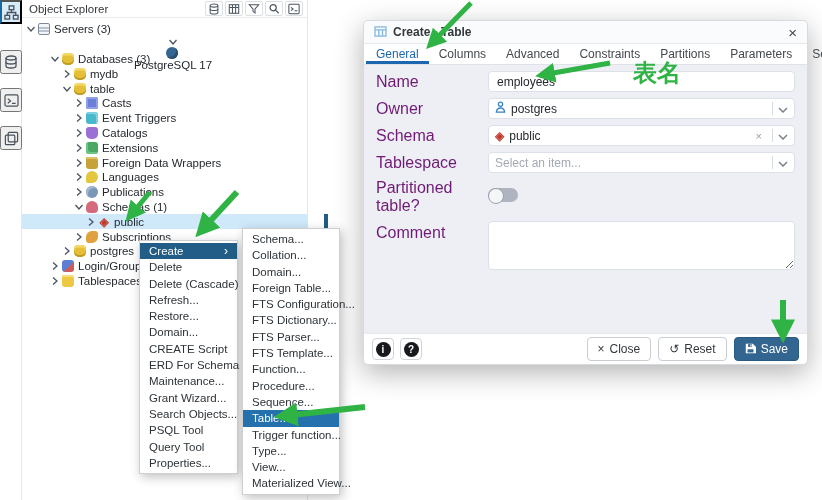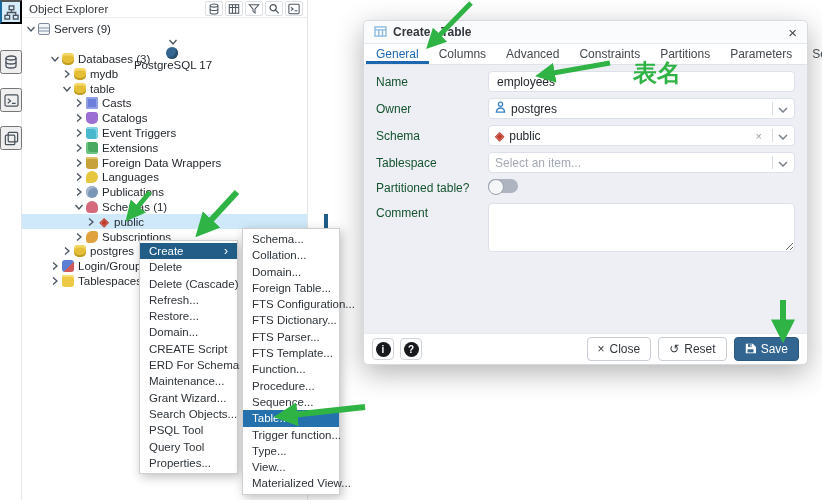--- a/index.html
+++ b/index.html
@@ -115,21 +115,21 @@
   }
   .tab {
     padding: 0 10px; font-size: 12px; color: #44494e; display: flex;
     align-items: center; cursor: pointer;
   }
   .tab.active { color: #1d66b0; box-shadow: inset 0 -3px 0 #1d66b0; }
 
   .dialog-body { flex: 1; background: #edeff5; padding: 6px 12px 0 12px; overflow: hidden; }
   .frow { display: flex; align-items: center; margin-bottom: 6px; }
   .frow.top { align-items: flex-start; }
-  .flabel { width: 112px; flex: none; font-size: 12px; color: #14532d; }
+  .flabel { width: 112px; flex: none; font-size: 16px; color: #701a75; }
   .frow.top .flabel { padding-top: 3px; }
   .fctl { flex: 1; }
   .text-input {
     width: 100%; height: 21px; border: 1px solid #dce0e8; border-radius: 4px;
     padding: 0 8px; font-size: 12px; font-family: "Liberation Sans", sans-serif;
     color: #24292e; background: #fff; outline: none;
   }
   .sel {
     width: 100%; height: 21px; border: 1px solid #dce0e8; border-radius: 4px;
     background: #fff; display: flex; align-items: center; padding: 0 6px;
@@ -276,21 +276,21 @@
       </span>
     </div>
     <div class="tree">
         <div class="tree-row" style="padding-left: 4px;">
           <span class="caret open">
             <svg viewBox="0 0 8 10" width="8" height="10">
               <path d="M2 1.5 L6 5 L2 8.5" fill="none" stroke="#4a5560" stroke-width="1.3"></path>
             </svg>
           </span>
           <span class="ticon ti-server"></span>
-          <span class="tlabel">Servers (9)</span>
+          <span class="tlabel">Servers (3)</span>
         </div>
         <div class="tree-row" style="padding-left: 16px; flex-direction: column;">
           <span class="caret open">
             <svg viewBox="0 0 8 10" width="8" height="10">
               <path d="M2 1.5 L6 5 L2 8.5" fill="none" stroke="#4a5560" stroke-width="1.3"></path>
             </svg>
           </span>
           <span class="ticon ti-postgresql"></span>
           <span class="tlabel">PostgreSQL 17</span>
         </div>
@@ -329,31 +329,31 @@
           </span>
           <span class="ticon ti-casts"></span>
           <span class="tlabel">Casts</span>
         </div>
         <div class="tree-row" style="padding-left: 52px;">
           <span class="caret">
             <svg viewBox="0 0 8 10" width="8" height="10">
               <path d="M2 1.5 L6 5 L2 8.5" fill="none" stroke="#4a5560" stroke-width="1.3"></path>
             </svg>
           </span>
+          <span class="ticon ti-event-triggers"></span>
+          <span class="tlabel">Event Triggers</span>
+        </div>
+        <div class="tree-row" style="padding-left: 52px;">
+          <span class="caret">
+            <svg viewBox="0 0 8 10" width="8" height="10">
+              <path d="M2 1.5 L6 5 L2 8.5" fill="none" stroke="#4a5560" stroke-width="1.3"></path>
+            </svg>
+          </span>
           <span class="ticon ti-catalogs"></span>
           <span class="tlabel">Catalogs</span>
-        </div>
-        <div class="tree-row" style="padding-left: 52px;">
-          <span class="caret">
-            <svg viewBox="0 0 8 10" width="8" height="10">
-              <path d="M2 1.5 L6 5 L2 8.5" fill="none" stroke="#4a5560" stroke-width="1.3"></path>
-            </svg>
-          </span>
-          <span class="ticon ti-event-triggers"></span>
-          <span class="tlabel">Event Triggers</span>
         </div>
         <div class="tree-row" style="padding-left: 52px;">
           <span class="caret">
             <svg viewBox="0 0 8 10" width="8" height="10">
               <path d="M2 1.5 L6 5 L2 8.5" fill="none" stroke="#4a5560" stroke-width="1.3"></path>
             </svg>
           </span>
           <span class="ticon ti-extensions"></span>
           <span class="tlabel">Extensions</span>
         </div>

